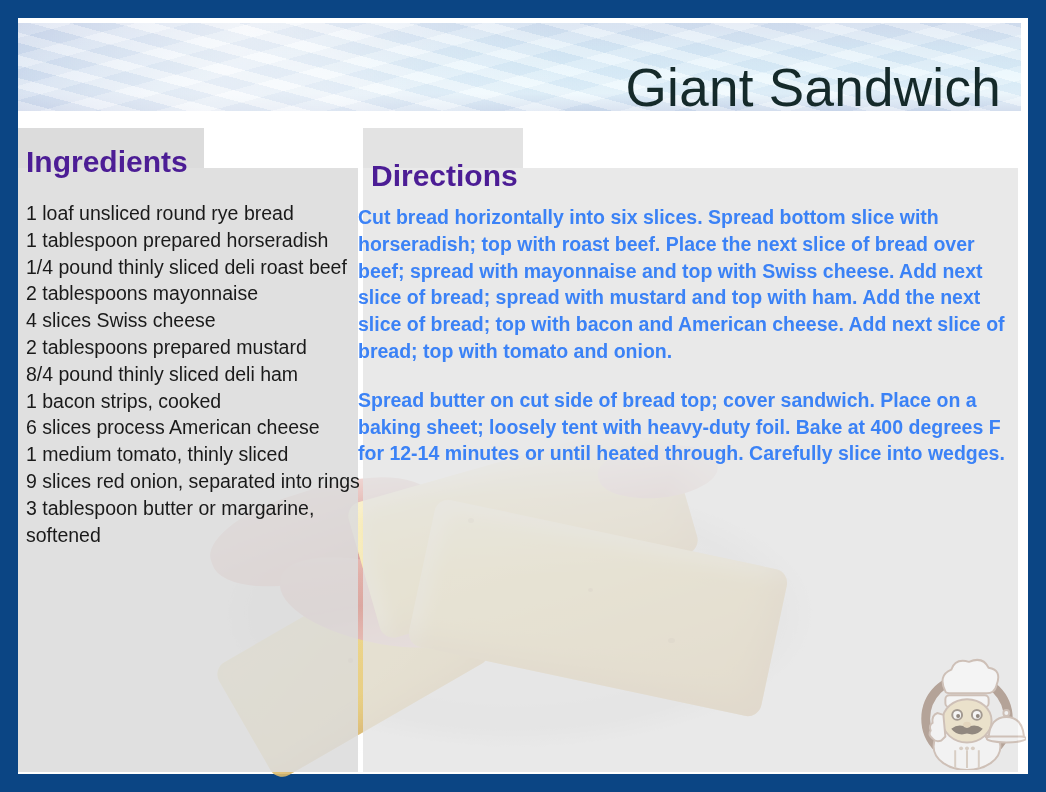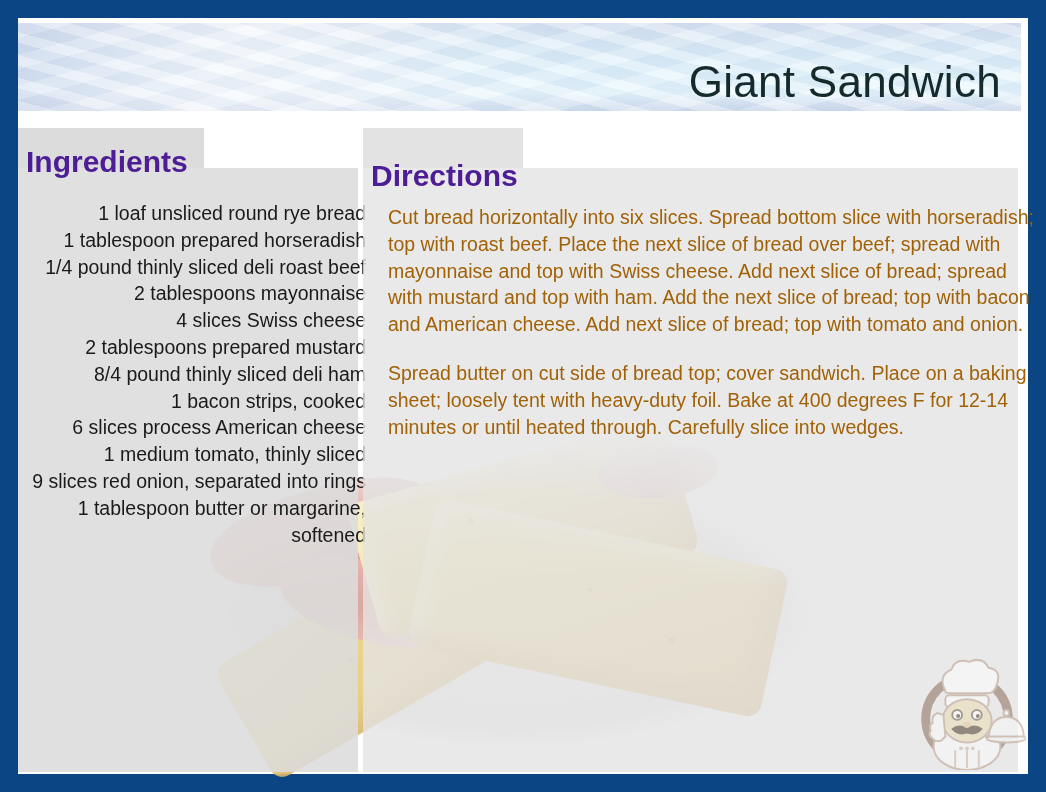--- a/index.html
+++ b/index.html
@@ -28,21 +28,21 @@
   }
   .banner .weave{
     position:absolute;inset:0;
     background:
       repeating-linear-gradient(15deg, rgba(255,255,255,.40) 0px, rgba(255,255,255,.40) 10px, rgba(176,196,222,.16) 10px, rgba(176,196,222,.16) 22px),
       repeating-linear-gradient(-15deg, rgba(255,255,255,.30) 0px, rgba(255,255,255,.30) 14px, rgba(176,196,222,.12) 14px, rgba(176,196,222,.12) 30px);
     opacity:.75;
   }
   .banner-title{
     position:absolute;right:20px;top:34px;
-    font-size:44px;
+    font-size:53px;
     color:#152a2a;
     letter-spacing:.3px;
     white-space:nowrap;
   }
 
   
   .photo{
     position:absolute;left:150px;top:420px;
     width:700px;height:340px;
     overflow:hidden;
@@ -123,29 +123,29 @@
     font-weight:bold;
   }
   .t-ing{left:8px;top:127px;}
   .t-dir{left:353px;top:127px;margin-top:14px;}
 
   .ing-list{
     position:absolute;left:8px;top:182px;
     width:340px;
     font-size:19.5px;line-height:26.8px;
     color:#1a1a1a;
-    text-align:right;
   }
   .ing-list div{white-space:normal;}
 
   .dir-body{
-    position:absolute;left:370px;top:186px;
+    position:absolute;left:340px;top:186px;
     width:655px;
     font-size:19.5px;line-height:26.8px;
-    color:#a16207;
+    color:#3b82f6;
+    font-weight:bold;
   }
   .dir-body p{margin:0 0 22px 0;}
 
   
   .logo{
     position:absolute;right:2px;bottom:4px;
     width:118px;height:118px;
     opacity:.55;
   }
 </style>
@@ -182,21 +182,21 @@
     <div>1 tablespoon prepared horseradish</div>
     <div>1/4 pound thinly sliced deli roast beef</div>
     <div>2 tablespoons mayonnaise</div>
     <div>4 slices Swiss cheese</div>
     <div>2 tablespoons prepared mustard</div>
     <div>8/4 pound thinly sliced deli ham</div>
     <div>1 bacon strips, cooked</div>
     <div>6 slices process American cheese</div>
     <div>1 medium tomato, thinly sliced</div>
     <div>9 slices red onion, separated into rings</div>
-    <div>1 tablespoon butter or margarine, softened</div>
+    <div>3 tablespoon butter or margarine, softened</div>
   </div>
 
   <div class="panel-dir-head"></div>
   <div class="panel-dir"></div>
   <div class="sec-title t-dir">Directions</div>
   <div class="dir-body">
     <p>Cut bread horizontally into six slices. Spread bottom slice with horseradish; top with roast beef. Place the next slice of bread over beef; spread with mayonnaise and top with Swiss cheese. Add next slice of bread; spread with mustard and top with ham. Add the next slice of bread; top with bacon and American cheese. Add next slice of bread; top with tomato and onion.</p>
     <p>Spread butter on cut side of bread top; cover sandwich. Place on a baking sheet; loosely tent with heavy-duty foil. Bake at 400 degrees F for 12-14 minutes or until heated through. Carefully slice into wedges.</p>
   </div>
 

